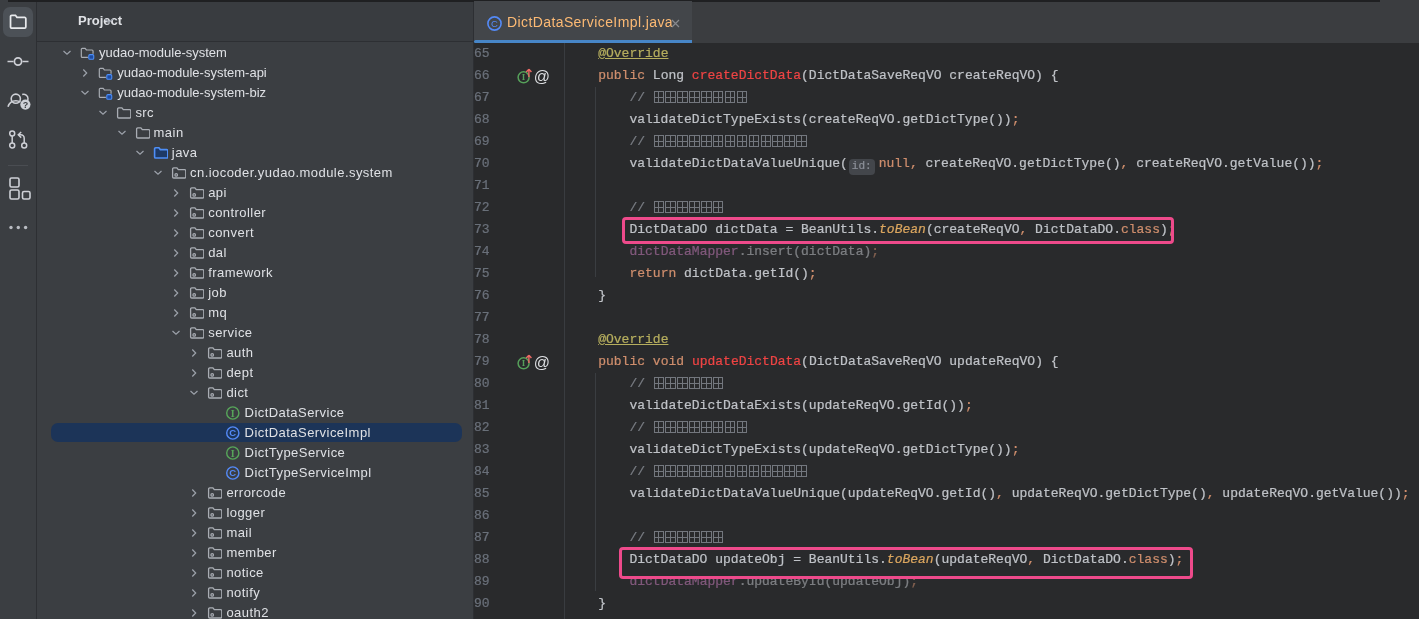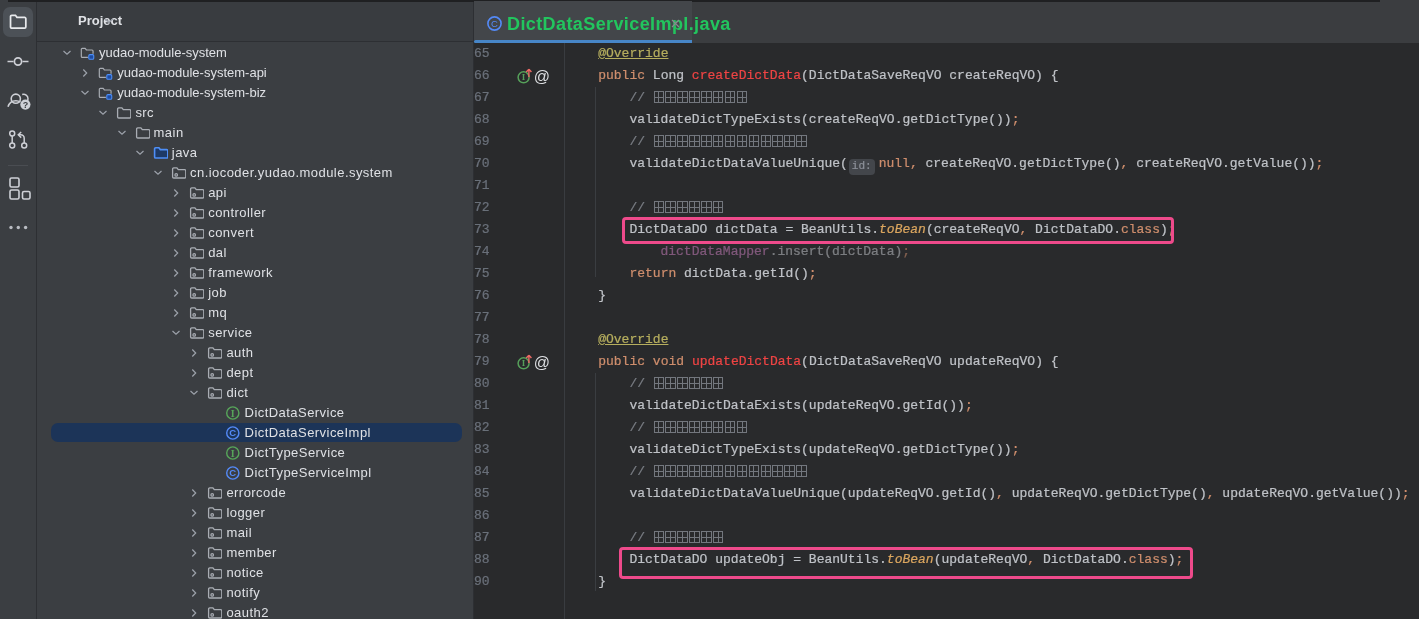--- a/index.html
+++ b/index.html
@@ -10,35 +10,35 @@
 .row{position:relative;height:20px;line-height:20px;display:flex;align-items:center;}
 .row .lbl{font-size:13px;color:#DFE1E5;margin-left:4px;white-space:nowrap;letter-spacing:0.45px;}
 .row .b{font-weight:normal;letter-spacing:0;}
 .chev{width:16px;height:16px;flex:0 0 16px;display:flex;align-items:center;justify-content:center;}
 .ico{width:16px;height:16px;flex:0 0 16px;margin-left:4px;display:flex;align-items:center;justify-content:center;}
 .sel{position:absolute;left:14px;top:0px;width:411px;height:19px;background:#1C3458;border-radius:7px;z-index:0;}
 .row>*{z-index:1;}
 #editor{position:absolute;left:474px;top:0;width:945px;height:619px;background:#292A2C;}
 #tabbar{position:absolute;left:0;top:0;width:945px;height:43px;background:#3B3D40;}
 #tab{position:absolute;left:0;top:1px;width:218px;height:39px;background:#43464A;z-index:3;}
-#tab .tt{position:absolute;left:33px;top:13px;font-size:18px;letter-spacing:0.4px;color:#22c55e;font-weight:bold;}
+#tab .tt{position:absolute;left:33px;top:13px;font-size:14px;letter-spacing:0.4px;color:#fdba74;}
 #tabline{position:absolute;left:0;top:40px;width:218px;height:3px;background:#4786C8;border-radius:2px 0 0 2px;}
 #code{position:absolute;left:0;top:43px;width:945px;font-family:"Liberation Mono",monospace;font-size:13px;-webkit-text-stroke:0.22px;}
 .cl{position:relative;height:22px;}
 .ln{position:absolute;left:0;top:0;width:41px;color:#6A707A;line-height:22px;}
 .ct{position:absolute;left:93px;top:0;line-height:22px;white-space:pre;color:#BFC2C7;}
 #gutsep{position:absolute;left:90px;top:0;width:1px;height:576px;background:#393C40;}
 .guide{position:absolute;left:121px;width:1px;background:#3A3D41;}
 .kw{color:#CF8E6D;}
 .an{color:#B6AE5E;text-decoration:underline;}
 .fn{color:#ef4444;}
 .st{color:#DBA65F;font-style:italic;}
 .fl{color:#C77DBB;}
 .cm{color:#7A7E85;}
-.dim{opacity:0.55;margin-left:31px;}
+.dim{opacity:0.55;}
 .cj{display:inline-block;width:10.4px;height:12px;margin:0 0.75px -1.5px 0.75px;box-sizing:border-box;border:1px solid #73777E;background-image:linear-gradient(#73777E,#73777E),linear-gradient(#73777E,#73777E);background-size:1px 100%,100% 1px;background-position:3.7px 0,0 5px;background-repeat:no-repeat;}
 .pill{display:inline-block;box-sizing:border-box;height:16px;line-height:15px;padding:0 3px;margin:0 4px 0 1px;border-radius:4px;background:#43464B;color:#8C9099;font-size:11px;vertical-align:-2px;}
 .pbox{position:absolute;border:3px solid #EE4A8B;border-radius:4px;box-sizing:border-box;z-index:5;}
 </style></head><body>
 <div style="position:absolute;left:8px;top:0;width:1372px;height:2px;background:#1F2022;z-index:2"></div>
 <div id="rail">
 <div style="position:absolute;left:3px;top:7px;width:30px;height:30px;background:#4C5157;border-radius:7px"></div>
 <svg style="position:absolute;left:9px;top:13px" width="18" height="18" viewBox="0 0 18 18">
       <path d="M1.5 3.5a1.2 1.2 0 0 1 1.2-1.2h3.6l1.5 2h7.5a1.2 1.2 0 0 1 1.2 1.2v8.2a1.2 1.2 0 0 1-1.2 1.2H2.7a1.2 1.2 0 0 1-1.2-1.2z" fill="none" stroke="#E8EAED" stroke-width="1.7" transform="scale(1.02)"></path>
     </svg>
@@ -623,19 +623,23 @@
       </div>
 <div class="cl">
         <span class="ln">87</span>
         <span class="ct">        <span class="cm">// <span class="cj"></span><span class="cj"></span><span class="cj"></span><span class="cj"></span><span class="cj"></span><span class="cj"></span></span></span>
       </div>
 <div class="cl">
         <span class="ln">88</span>
         <span class="ct">        DictDataDO updateObj = BeanUtils.<span class="st">toBean</span>(updateReqVO<span class="kw">,</span> DictDataDO.<span class="kw">class</span>)<span class="kw">;</span></span>
       </div>
 <div class="cl">
+        <span class="ln">89</span>
+        <span class="ct">        <span class="dim"><span class="fl">dictDataMapper</span>.updateById(updateObj)<span class="kw">;</span></span></span>
+      </div>
+<div class="cl">
         <span class="ln">90</span>
         <span class="ct">    }</span>
       </div>
 <div class="pbox" style="left:148px;top:174px;width:552px;height:27px"></div>
       <div class="pbox" style="left:145px;top:504px;width:574px;height:32px"></div>
 </div>
 </div>
 
 </body></html>

